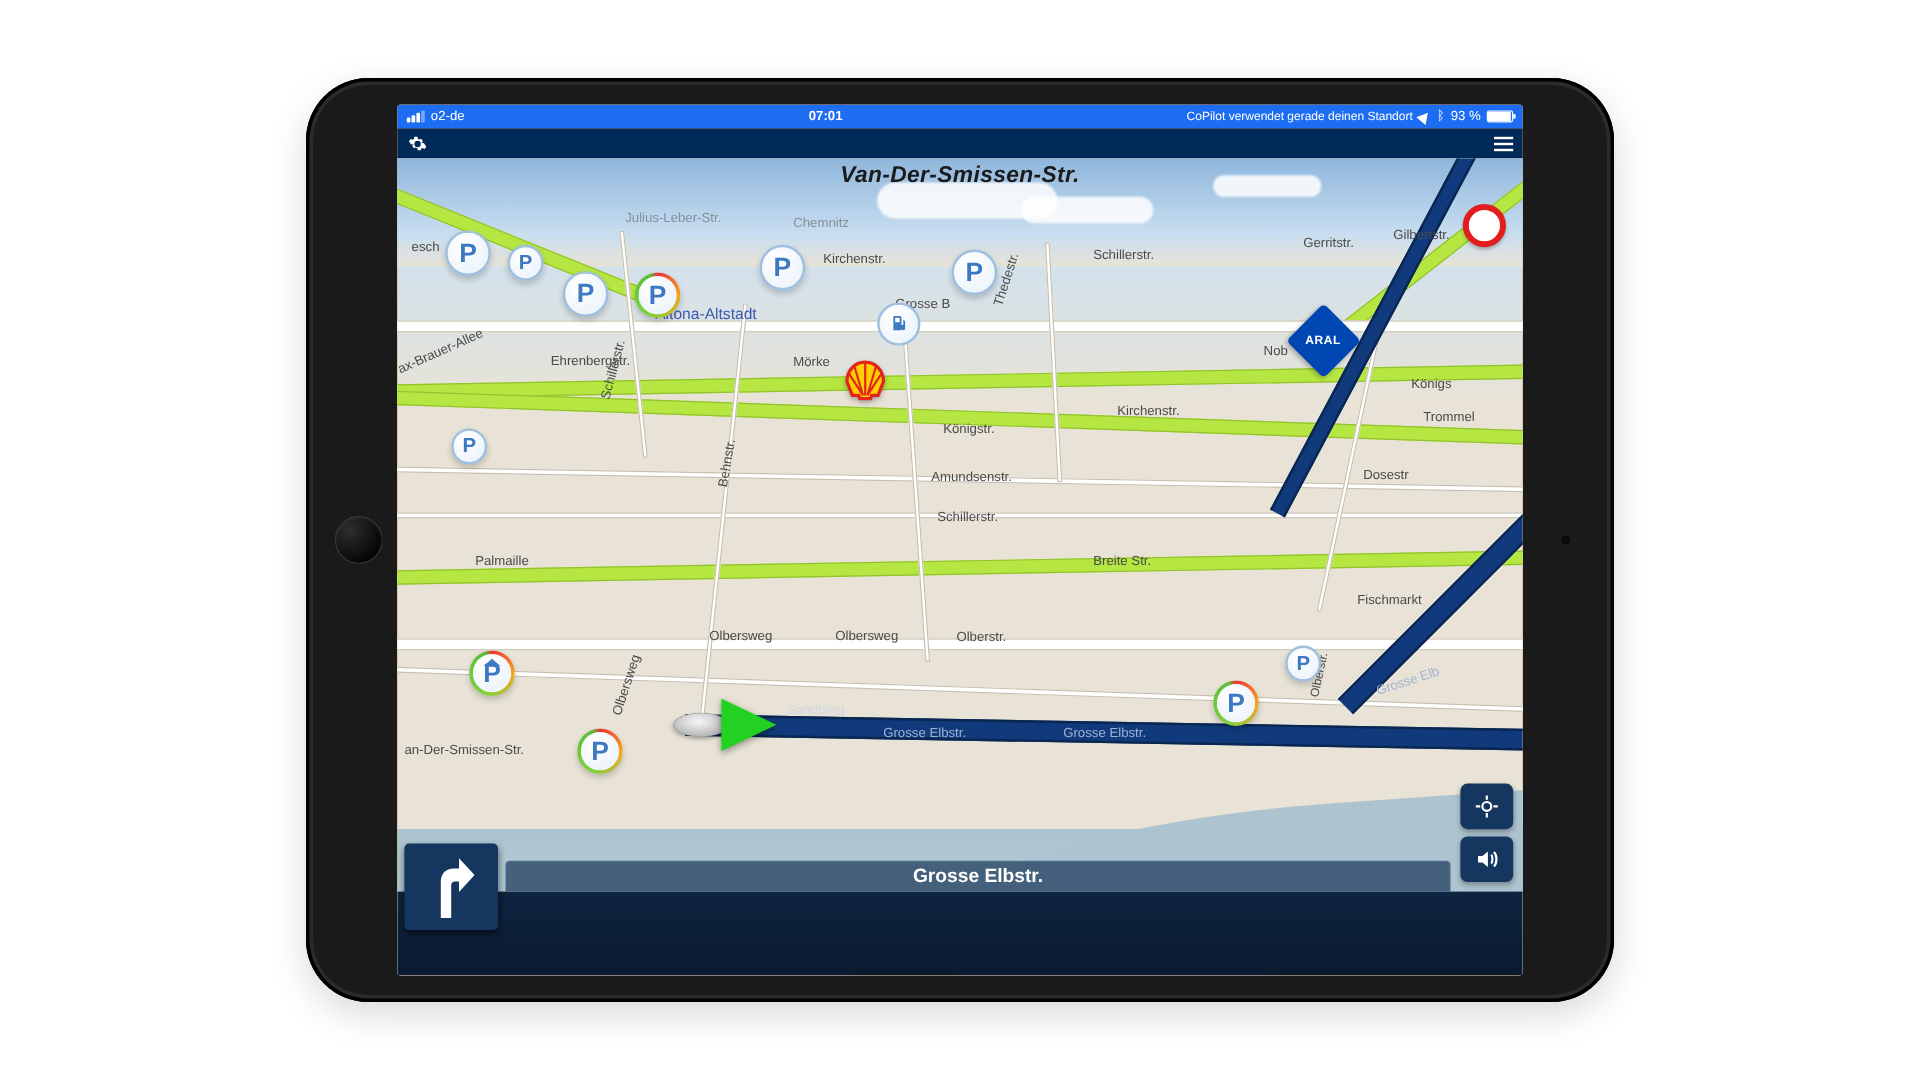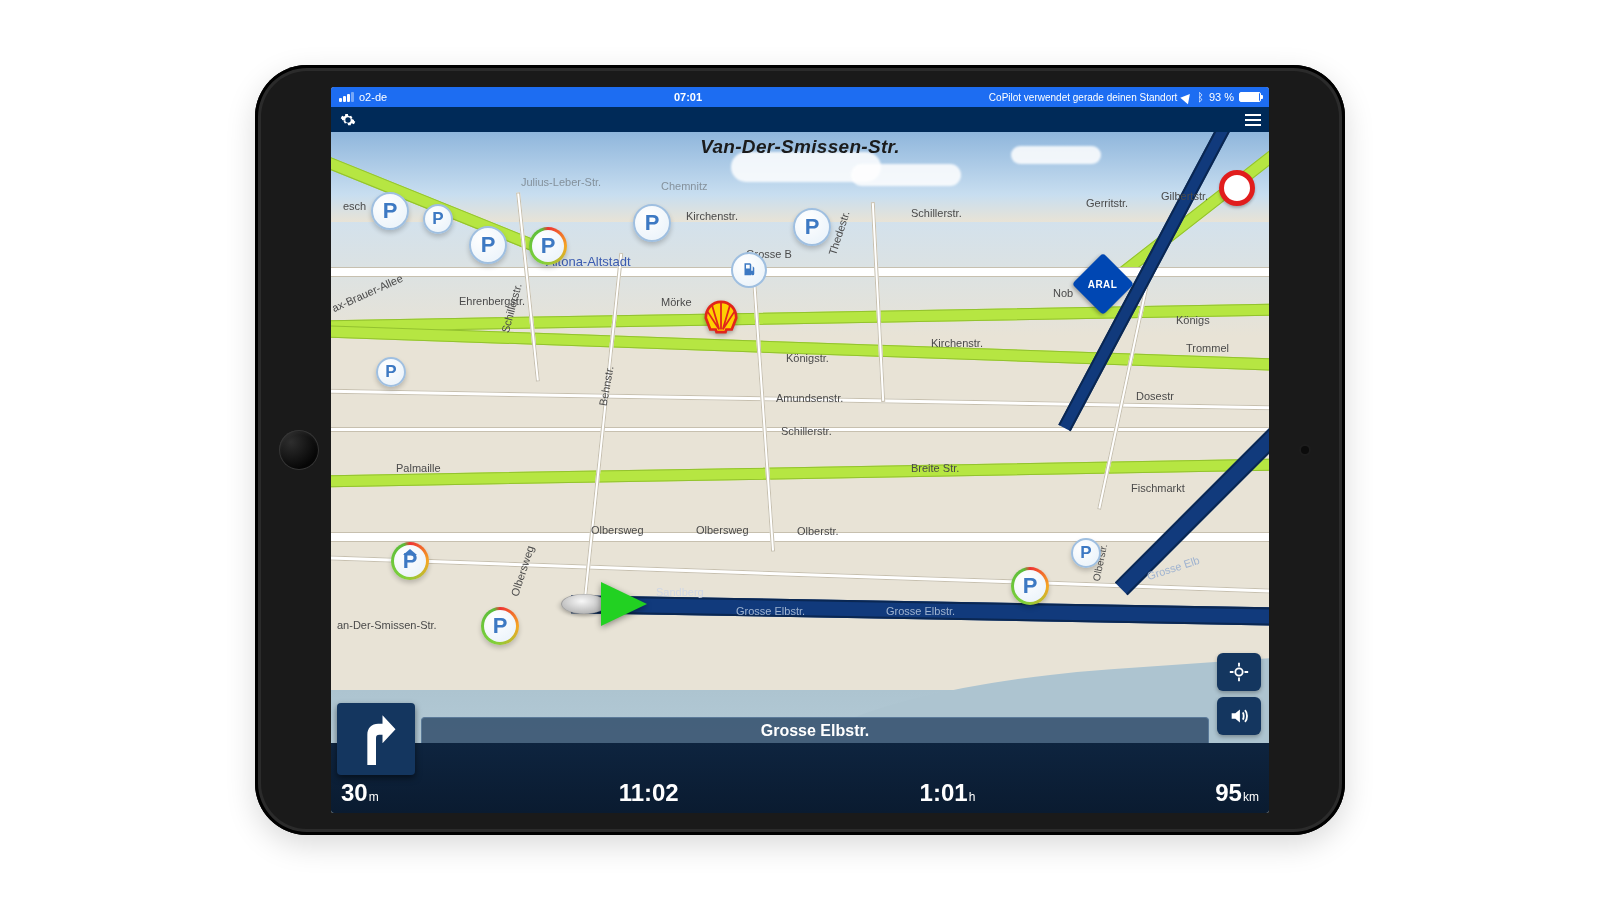--- a/index.html
+++ b/index.html
@@ -282,21 +282,21 @@
         <span class="lbl" style="top:330px;left:580px">Breite Str.</span>
         <span class="lbl" style="top:392px;left:260px">Olbersweg</span>
         <span class="lbl" style="top:392px;left:365px">Olbersweg</span>
         <span class="lbl" style="top:393px;left:466px">Olberstr.</span>
         <span class="lbl" style="top:433px;left:165px;transform:rotate(-72deg)">Olbersweg</span>
         <span class="lbl sandberg" style="top:454px;left:325px">Sandberg</span>
         <span class="lbl elbwht" style="top:473px;left:405px">Grosse Elbstr.</span>
         <span class="lbl elbwht" style="top:473px;left:555px">Grosse Elbstr.</span>
         <span class="lbl elbwht" style="top:430px;left:815px;transform:rotate(-18deg)">Grosse Elb</span>
         <span class="lbl" style="top:487px;left:6px">an-Der-Smissen-Str.</span>
-        <span class="lbl" style="top:350px;left:800px">Fischmarkt</span>
+        <span class="lbl" style="top:362px;left:800px">Fischmarkt</span>
         <span class="lbl" style="top:258px;left:805px">Dosestr</span>
         <span class="lbl" style="top:210px;left:855px">Trommel</span>
         <span class="lbl" style="top:155px;left:722px">Nob</span>
         <span class="lbl" style="top:75px;left:580px">Schillerstr.</span>
         <span class="lbl" style="top:65px;left:755px">Gerritstr.</span>
         <span class="lbl" style="top:58px;left:830px">Gilbertstr.</span>
         <span class="lbl" style="top:48px;left:330px;opacity:.5">Chemnitz</span>
         <span class="lbl" style="top:44px;left:190px;opacity:.5">Julius-Leber-Str.</span>
         <span class="lbl" style="top:155px;left:-2px;transform:rotate(-24deg)">ax-Brauer-Allee</span>
         <span class="lbl" style="top:68px;left:12px">esch</span>
@@ -355,32 +355,18 @@
 
         <div class="info-bar">
           <div class="current-street">Grosse Elbstr.</div>
 
           <div class="turn-tile">
             <svg viewBox="0 0 40 48">
                 <path d="M12 48V20c0-6 4-10 10-10h4V2l12 13-12 13v-8h-3c-2 0-3 1-3 3v25Z"></path>
               </svg>
           </div>
 
-          <div class="metrics">
-            <div class="metric">
-              <span class="v">30</span><span class="u">m</span>
-            </div>
-            <div class="metric">
-              <span class="v">11:02</span><span class="u"></span>
-            </div>
-            <div class="metric">
-              <span class="v">1:01</span><span class="u">h</span>
-            </div>
-            <div class="metric">
-              <span class="v">95</span><span class="u">km</span>
-            </div>
-          </div>
         </div>
 
       </div>
     </div>
   </div>
 </div>
 
 </body></html>

